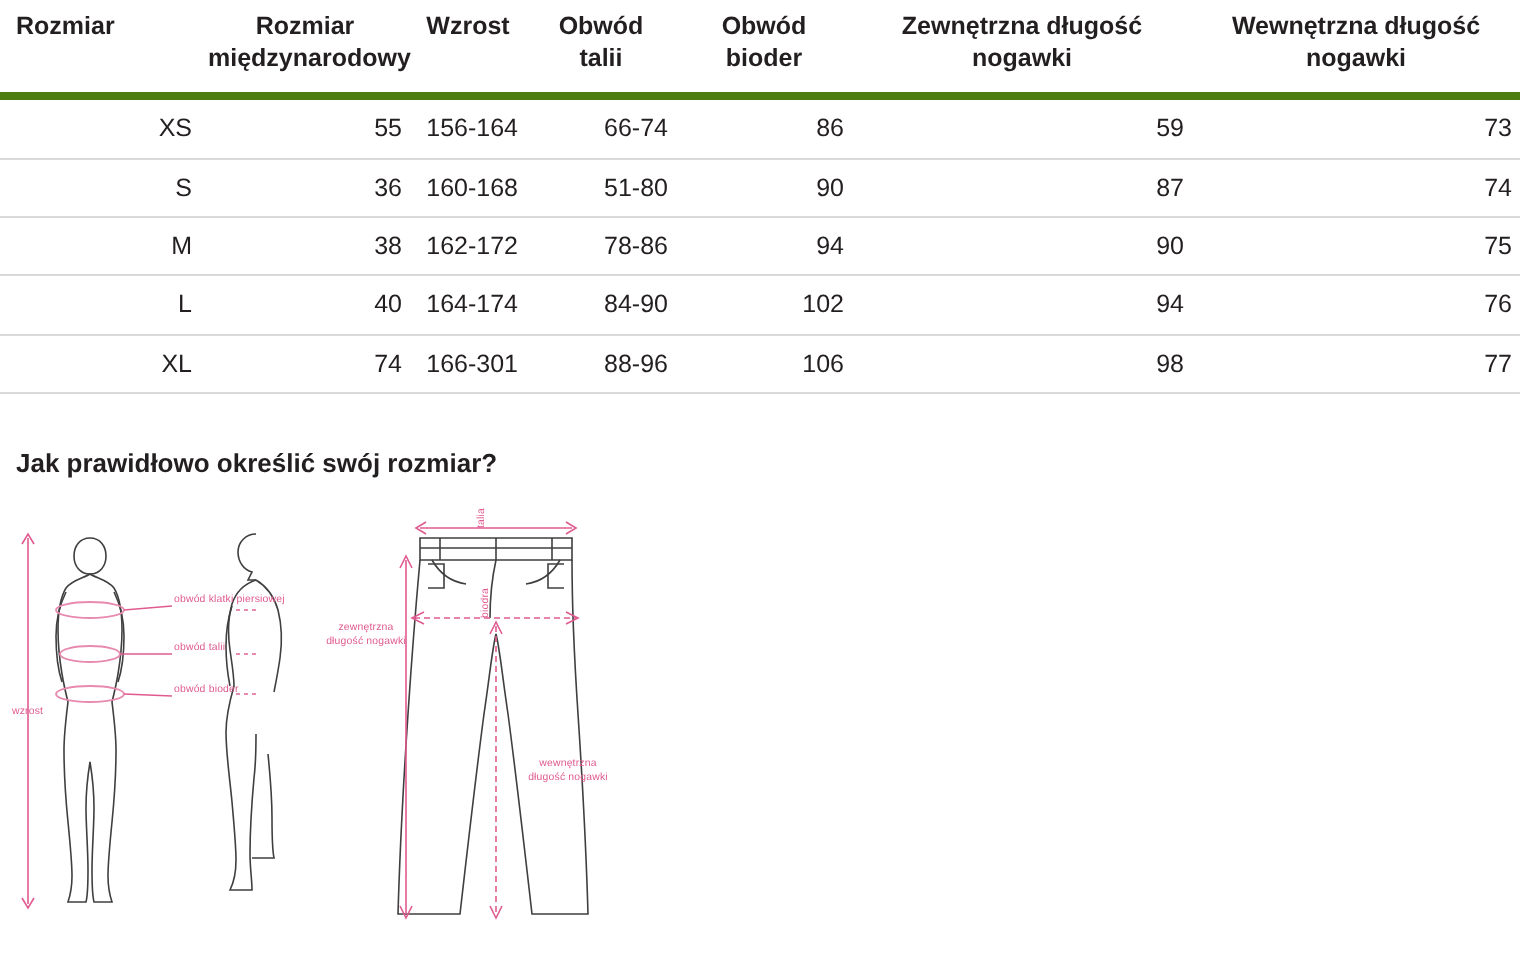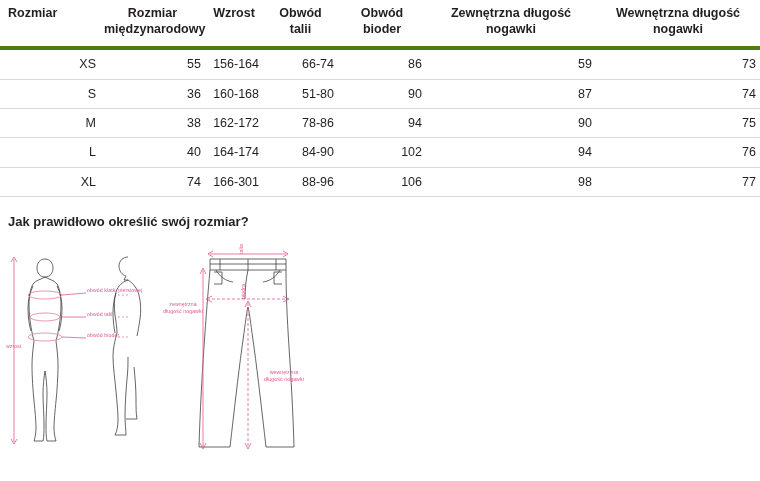--- a/index.html
+++ b/index.html
@@ -54,21 +54,21 @@
   .col0 { width: 100px; }
   .col1 { width: 105px; }
   .col2 { width: 58px; }
   .col3 { width: 75px; }
   .col4 { width: 88px; }
   .col5 { width: 170px; }
   .col6 { width: 164px; }
 
   
   .howto {
-    margin-top: 17px;
+    margin-top: 27px;
     margin-left: 8px;
     font-size: 13px;
     font-weight: bold;
     color: #231f20;
   }
 
   
   .figures {
     position: relative;
     margin-top: 8px;

